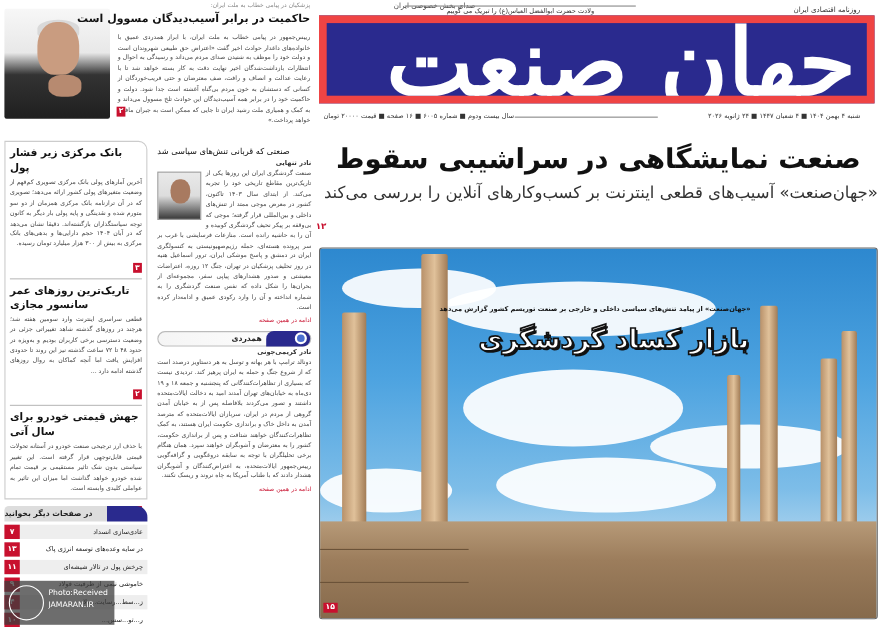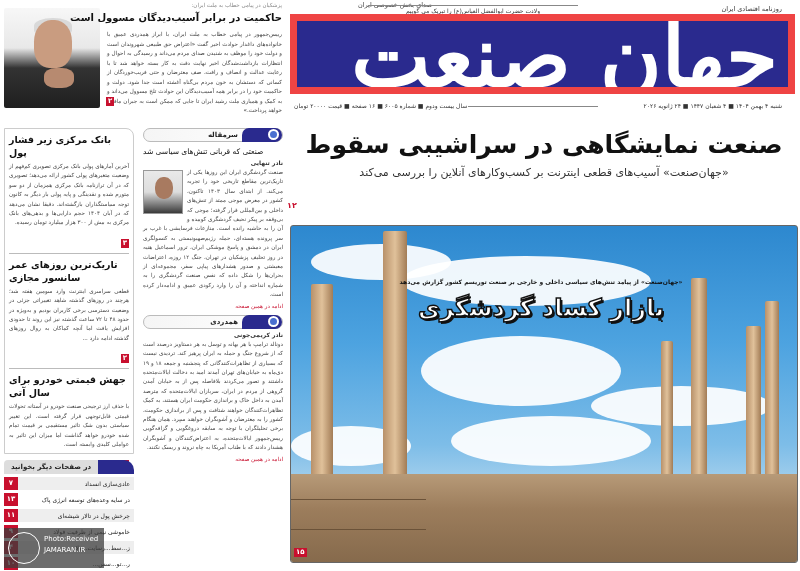--- a/index.html
+++ b/index.html
@@ -27,50 +27,50 @@
 .pg-badge{display:inline-block;background:#c8102e;color:#fff;font-size:7px;font-weight:bold;padding:0 2px;line-height:9px}
 #lead-page{position:absolute;left:106px;top:97px}
 
 #col-left{position:absolute;left:4px;top:128px;width:130px;height:326px;border:1px solid #ccc;border-radius:0 8px 0 0;padding:4px}
 .lc-title{font-size:9.5px;font-weight:bold;text-align:left;color:#111;line-height:13px}
 .lc-body{font-size:5.6px;line-height:9.4px;color:#444;text-align:justify;margin-top:3px}
 .lc-page{margin-top:2px}
 .lc-sep{border-top:1px solid #bbb;margin:4px 0}
 
 #more{position:absolute;left:4px;top:460px;width:130px;height:111px}
-#more-head{height:14px;background:linear-gradient(90deg,#ddd 0%,#ddd 72%,#2a2a8e 72%);border-radius:4px 10px 0 0;font-size:7px;font-weight:bold;padding-right:36px;text-align:center;line-height:14px}
+#more-head{height:14px;background:linear-gradient(90deg,#ddd 0%,#ddd 72%,#2a2a8e 72%);border-radius:4px 10px 0 0;font-size:7px;font-weight:bold;padding-right:36px;text-align:left;line-height:14px}
 .more-item{display:flex;flex-direction:row-reverse;align-items:center;margin-top:2px;height:14px}
 .more-item:nth-child(odd) .more-text{background:#eee}
 .more-num{width:14px;height:13px;background:#c8102e;color:#fff;font-size:7px;font-weight:bold;text-align:center;line-height:13px}
 .more-text{flex:1;font-size:6px;text-align:right;padding-right:4px;line-height:13px;color:#222}
 
 #watermark{position:absolute;left:4px;top:528px;width:100px;height:40px;background:rgba(60,60,60,.75);color:#fff;font-size:7px;padding:6px 0 0 40px;line-height:11px}
 #wm-logo{position:absolute;left:4px;top:4px;width:32px;height:32px;border:1.5px solid #fff;border-radius:50%}
 
 #col-mid{position:absolute;left:143px;top:128px;width:140px;height:443px}
 .sec-head{height:14px;border:1px solid #bbb;border-radius:8px;position:relative;font-size:7px;font-weight:bold;text-align:right;padding-right:44px;line-height:12px;background:linear-gradient(90deg,#f5f5f5,#fff)}
 .sec-head .blue{position:absolute;right:0;top:-1px;width:40px;height:14px;background:#2a2a8e;border-radius:8px 8px 8px 0}
 .sec-head .ico{position:absolute;right:3px;top:0;width:11px;height:11px;border:2px solid #fff;border-radius:50%;background:#4a6fd0}
 .mid-title{font-size:7.5px;font-weight:normal;text-align:left;margin-top:4px;color:#111;line-height:11px}
 .mid-author{font-size:6px;font-weight:bold;text-align:right;margin-top:2px;color:#333}
 .mid-body{font-size:5.6px;line-height:9.4px;color:#444;text-align:justify;margin-top:2px}
 .mid-cont{font-size:5.5px;color:#c8102e;text-align:right;margin-top:3px}
 #mid-photo{float:left;width:40px;height:44px;margin:2px 4px 2px 0;background:linear-gradient(180deg,#e9e9e9 0%,#ddd 50%,#3a3a3a 100%);border:1px solid #999;position:relative}
 #mid-photo .face{position:absolute;left:11px;top:6px;width:18px;height:22px;background:#a87a60;border-radius:45%}
 
 #main-title{position:absolute;left:290px;top:130px;width:508px;font-size:25px;font-weight:bold;text-align:center;color:#111}
-#main-sub{position:absolute;left:290px;top:166px;width:508px;font-size:11px;text-align:center;color:#333}
+#main-sub{position:absolute;left:290px;top:166px;width:508px;font-size:15px;text-align:right;color:#333}
 #main-page{position:absolute;left:287px;top:201px}
 #hero{position:absolute;left:290px;top:225px;width:508px;height:338px;border:1.5px solid #666;border-radius:3px;overflow:hidden;background:linear-gradient(180deg,#2d88cf 0%,#4da3e0 35%,#7dbde8 65%,#b0d5ee 80%)}
 .cloud{position:absolute;background:#fff;border-radius:50%;opacity:.92}
 .col{position:absolute;background:linear-gradient(90deg,#b8916a,#e0c19a,#a27c56);border-radius:2px}
 #ruins{position:absolute;left:0;bottom:0;width:100%;height:88px;background:linear-gradient(180deg,#b79a78 0%,#9c7d5c 40%,#866a4c 100%)}
 #ruins .band{position:absolute;left:0;width:135px;height:1px;background:#6b5238}
 #hero-kicker{position:absolute;left:90px;top:52px;width:320px;text-align:center;font-size:6px;font-weight:bold;color:#111}
-#hero-title{position:absolute;left:110px;top:68px;width:280px;text-align:center;font-size:24px;font-weight:bold;color:#fff;-webkit-text-stroke:1.5px #111;text-shadow:2px 2px 0 #111}
+#hero-title{position:absolute;left:110px;top:68px;width:280px;font-size:24px;font-weight:bold;color:#fff;-webkit-text-stroke:1.5px #111;text-shadow:2px 2px 0 #111}
 #hero-page{position:absolute;left:3px;bottom:5px}
 .page-num-red{color:#c8102e;font-size:8px;font-weight:bold}
 </style>
 </head>
 <body>
 
 <div id="masthead">
   <div id="top-small-left" class="rtl">صدای بخش خصوصی ایران</div>
   <div id="top-small-mid" class="rtl">ولادت حضرت ابوالفضل العباس(ع) را تبریک می گوییم</div>
   <div id="top-small-right" class="rtl">روزنامه اقتصادی ایران</div>
@@ -146,25 +146,20 @@
   </div>
 </div>
 
 <div id="watermark">
   <div id="wm-logo"></div>
   <div>Photo:Received</div>
   <div>JAMARAN.IR</div>
 </div>
 
 <div id="col-mid" class="rtl">
-  <div class="sec-head">
-    <span class="blue"></span>
-    <span class="ico"></span>
-    <span>سرمقاله</span>
-  </div>
   <div class="mid-title">صنعتی که قربانی تنش‌های سیاسی شد</div>
   <div class="mid-author">نادر تنهایی</div>
   <div class="mid-body">
     <div id="mid-photo">
         <div class="face"></div>
       </div>
     <span>صنعت گردشگری ایران این روزها یکی از تاریک‌ترین مقاطع تاریخی خود را تجربه می‌کند. از ابتدای سال ۱۴۰۳ تاکنون، کشور در معرض موجی ممتد از تنش‌های داخلی و بین‌المللی قرار گرفته؛</span>
     <span>موجی که بی‌وقفه بر پیکر نحیف گردشگری کوبیده و آن را به حاشیه رانده است. منازعات فرسایشی با غرب بر سر پرونده هسته‌ای، حمله رژیم‌صهیونیستی به کنسولگری ایران در دمشق و پاسخ موشکی ایران، ترور اسماعیل هنیه در روز تحلیف پزشکیان در تهران، جنگ ۱۲ روزه، اعتراضات معیشتی و صدور هشدارهای پیاپی سفر، مجموعه‌ای از بحران‌ها را شکل داده که نفس صنعت گردشگری را به شماره انداخته و آن را وارد رکودی عمیق و ادامه‌دار کرده است.</span>
   </div>
   <div class="mid-cont">ادامه در همین صفحه</div>

